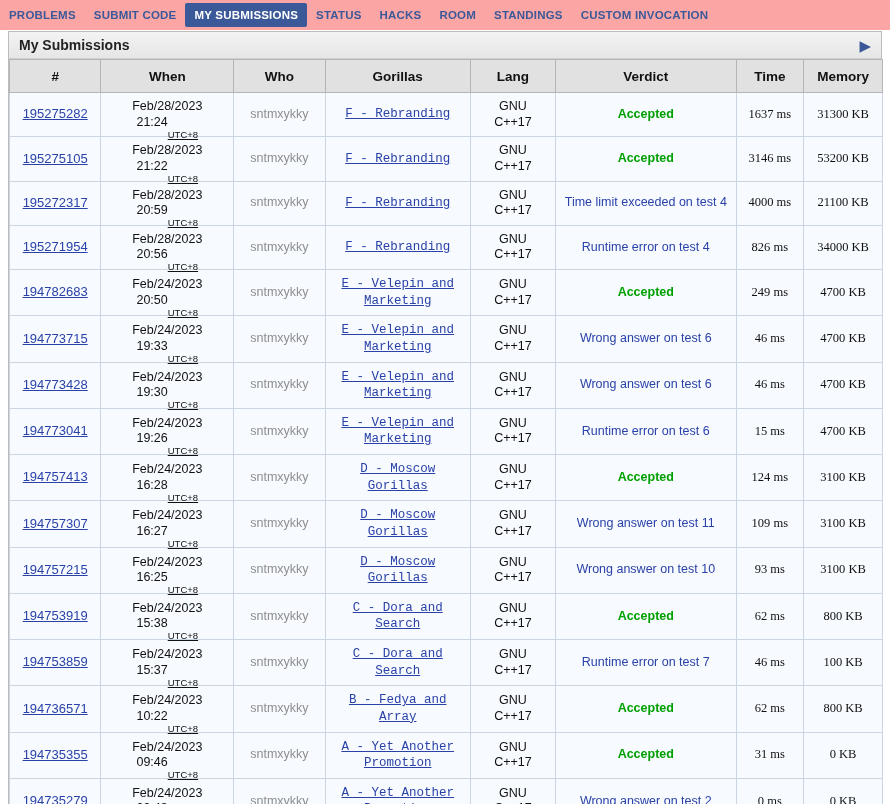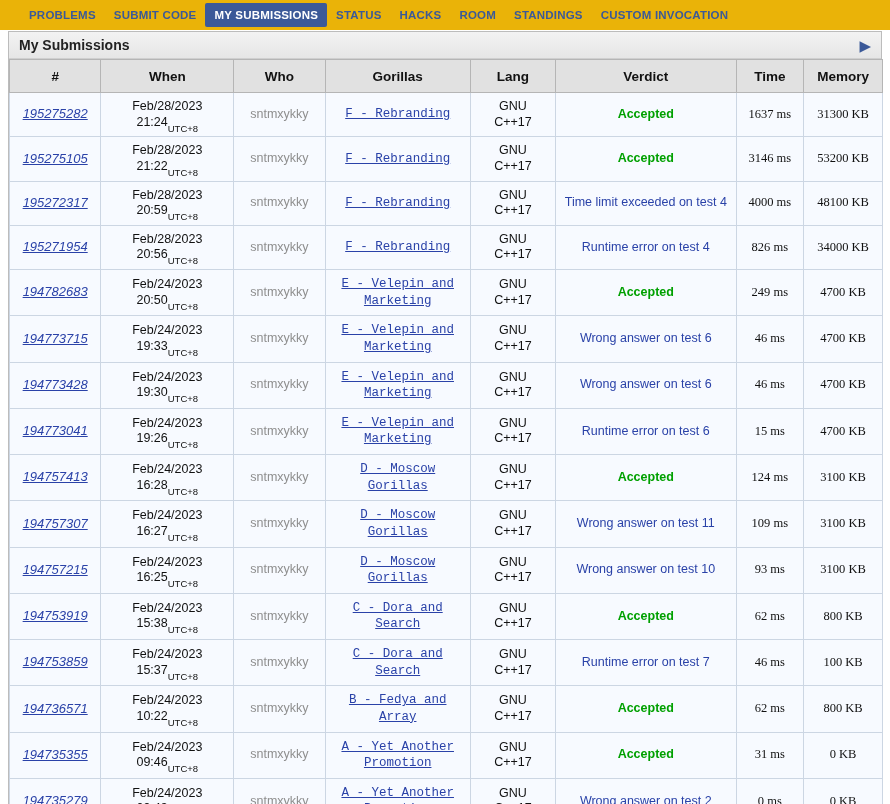--- a/index.html
+++ b/index.html
@@ -14,22 +14,22 @@
     overflow: hidden;
     font-size: 13px;
     color: #000;
   }
 
   
   .topnav {
     height: 30px;
     display: flex;
     align-items: center;
-    padding: 0 20px;
-    background: #eab308;
+    padding: 0 0;
+    background: #fca5a5;
     border-bottom: 1px solid #ffffff;
   }
   .topnav .navitem {
     font-size: 11.5px;
     font-weight: bold;
     letter-spacing: 0.2px;
     color: #3b5998;
     padding: 6px 9px;
     text-transform: uppercase;
     cursor: pointer;
@@ -92,24 +92,23 @@
     text-align: center;
     vertical-align: middle;
     background: #f7faff;
     line-height: 1.25;
   }
   td.col-id a {
     color: #2a42a8;
     text-decoration: underline;
     font-size: 13px;
     cursor: pointer;
-    font-style: italic;
   }
   td.col-when { color: #111; font-size: 12.5px; }
-  td.col-when .utc { font-size: 9.5px; vertical-align: baseline; position: relative; top: 6px; }
+  td.col-when .utc { font-size: 9.5px; vertical-align: baseline; position: relative; top: 12px; text-decoration: underline; }
   td.col-who { color: #8e8e8e; font-size: 12.5px; }
   td.col-problem a {
     color: #2a42a8;
     text-decoration: underline;
     cursor: pointer;
     font-family: Liberation Mono, monospace;
   }
   td.col-lang { color: #111; }
   td.col-verdict { font-size: 12.5px; }
   .verdict-ok { color: #00a000; font-weight: bold; }
@@ -209,21 +208,21 @@
             <div><span>20:59</span><span class="utc">UTC+8</span></div>
           </td>
           <td class="col-who">sntmxykky</td>
           <td class="col-problem"><a>F - Rebranding</a></td>
           <td class="col-lang">
             <div>GNU</div>
             <div>C++17</div>
           </td>
           <td class="col-verdict"><span class="verdict-bad">Time limit exceeded on test 4</span></td>
           <td class="col-time">4000 ms</td>
-          <td class="col-memory">48100 KB</td>
+          <td class="col-memory">21100 KB</td>
         </tr>
         <tr>
           <td class="col-id"><a>195271954</a></td>
           <td class="col-when">
             <div>Feb/28/2023</div>
             <div><span>20:56</span><span class="utc">UTC+8</span></div>
           </td>
           <td class="col-who">sntmxykky</td>
           <td class="col-problem"><a>F - Rebranding</a></td>
           <td class="col-lang">

